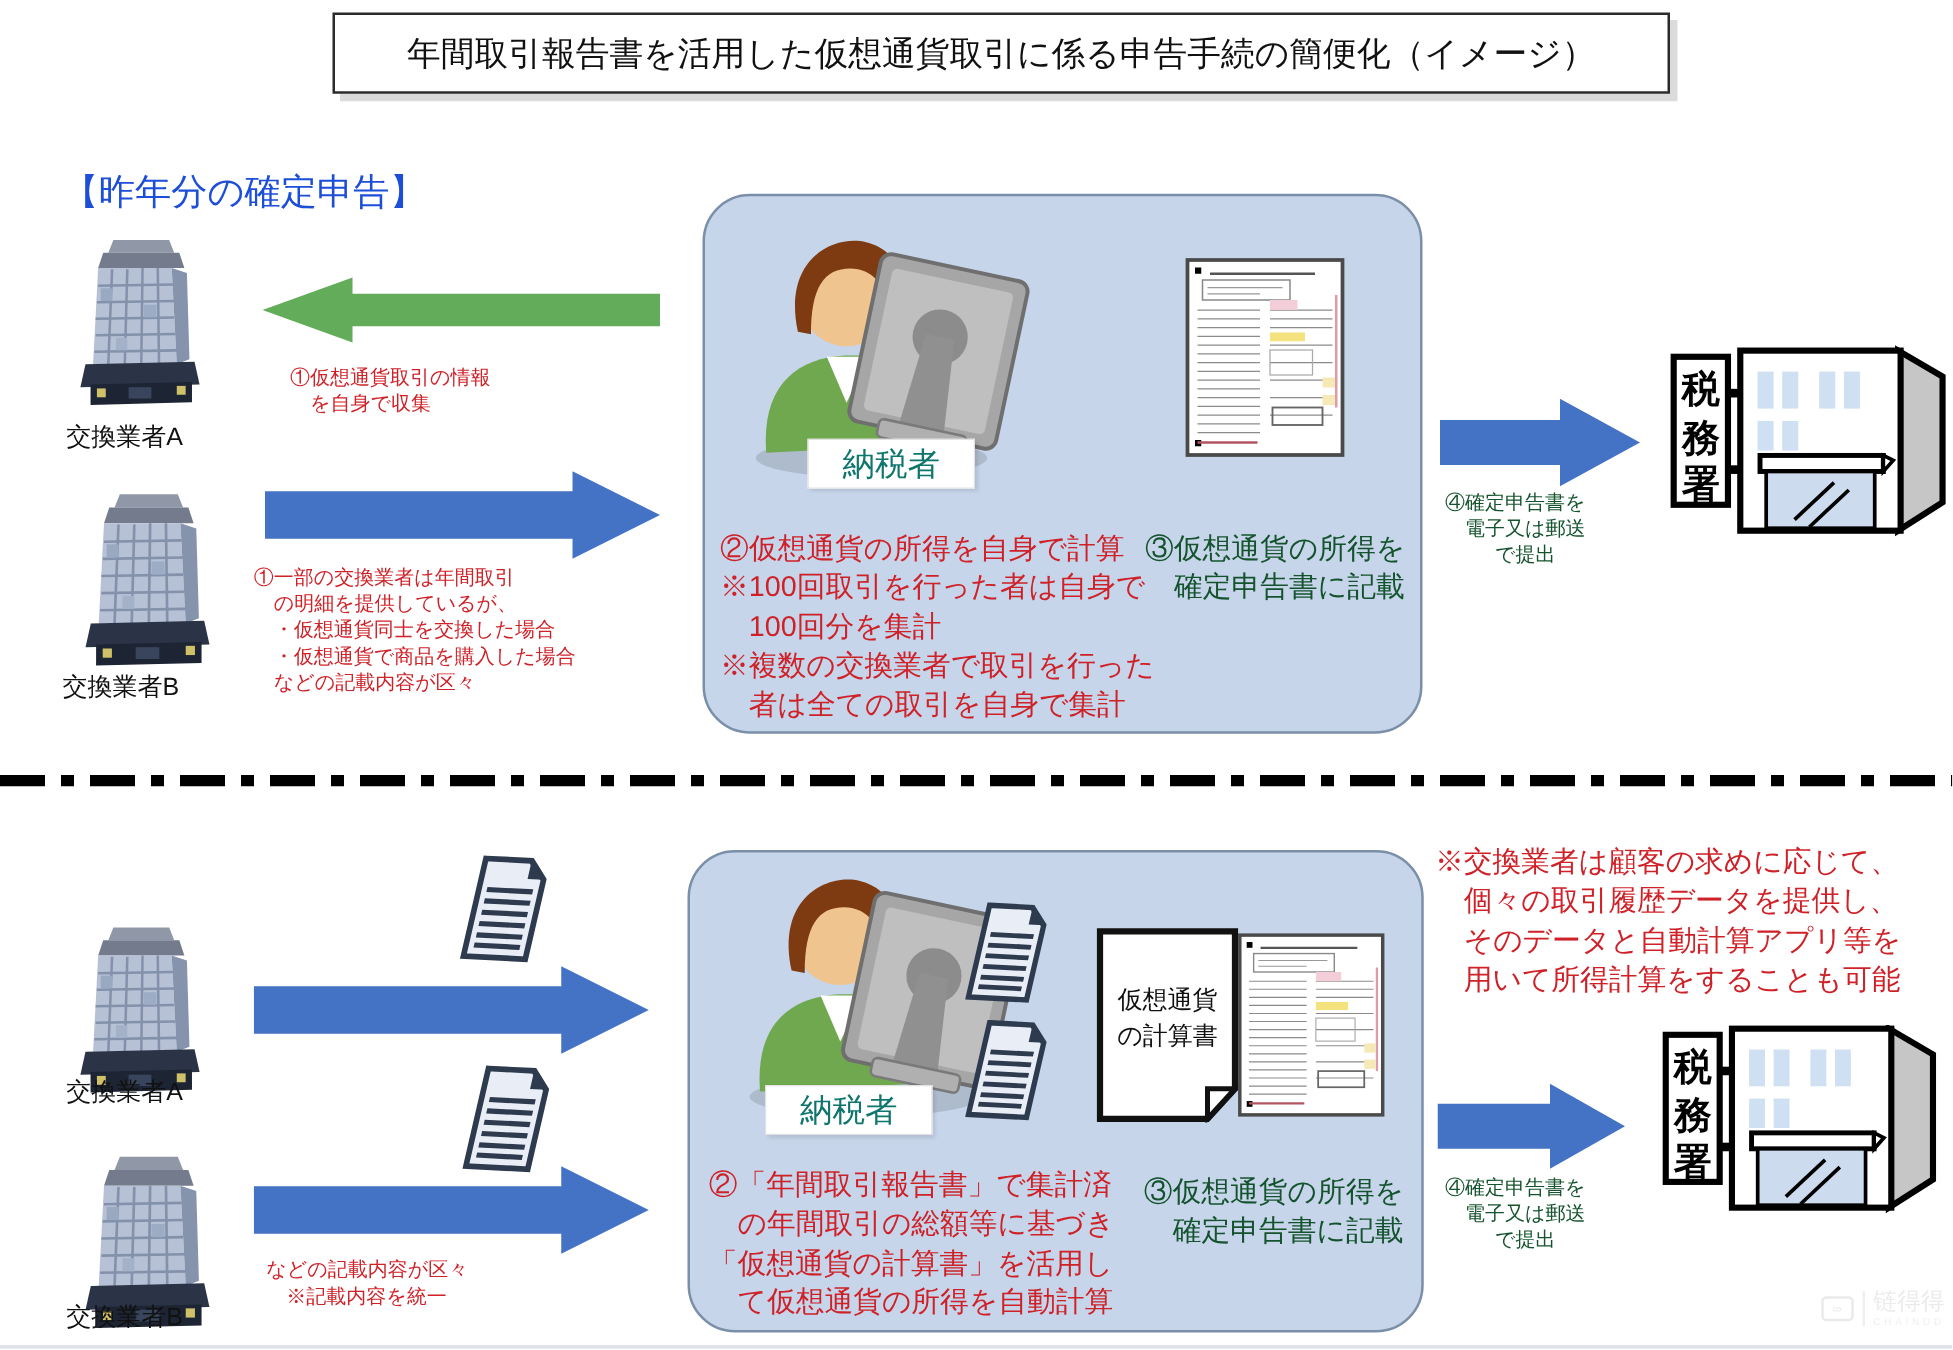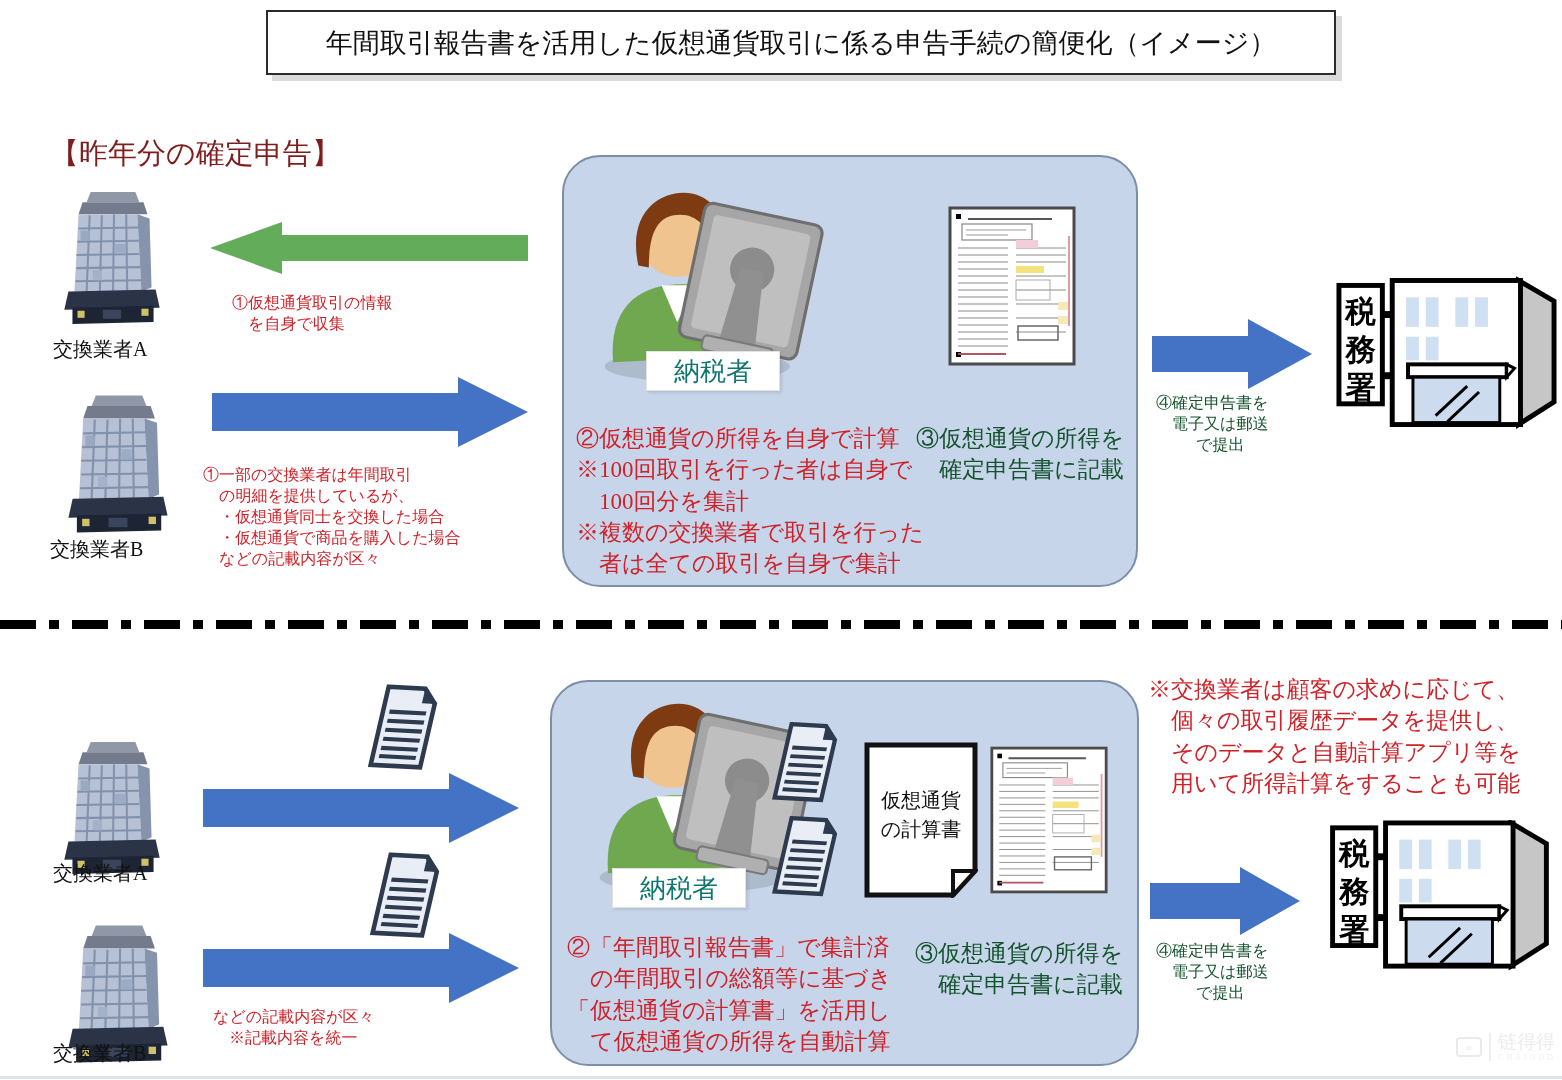--- a/index.html
+++ b/index.html
@@ -1,26 +1,26 @@
 <!DOCTYPE html>
 <html><head>
 <meta charset="utf-8">
 <style>
   html,body{margin:0;padding:0;background:#fff;}
   #stage{
     position:relative;width:1562px;height:1080px;background:#ffffff;overflow:hidden;
-    font-family:Liberation Serif, serif;color:#1a1a1a;
+    font-family:Liberation Sans, sans-serif;color:#1a1a1a;
   }
   .abs{position:absolute;}
   .ml{white-space:pre-line;}
   .t-red{color:#cf2128;}
   .t-black{color:#14532d;text-align:center;}
   .txt24{font-size:16px;line-height:1.32;}
   .txt23{font-size:23px;line-height:1.36;}
-  .heading{font-size:29px;letter-spacing:0px;color:#7f1d1d;}
+  .heading{font-size:29px;letter-spacing:0px;color:#1d4ed8;}
   .bldg-label{font-size:20px;color:#111;}
   #title-box{
     left:266px;top:10px;width:1066px;height:61px;
     background:#fff;border:2px solid #2b2b2b;box-shadow:6px 6px 0 rgba(0,0,0,0.14);
     display:flex;align-items:center;justify-content:center;
     font-size:27px;color:#111;
   }
   .panel{
     background:#c6d5ea;border:2px solid #7b8fa9;border-radius:38px;
   }
@@ -172,21 +172,21 @@
 
   <svg class="abs" style="left:208px;top:220px;" width="320" height="56" viewBox="0 0 320 56" preserveAspectRatio="none">
     <polygon points="320,15 74,15 74,2 2,28 74,54 74,41 320,41" fill="#63ac59"></polygon>
   </svg>
   <div class="abs ml t-red txt24" style="left:232px;top:292px;">①仮想通貨取引の情報
 　を自身で収集</div>
 
   <svg class="abs" style="left:212px;top:374px;" width="318" height="76" viewBox="0 0 318 76" preserveAspectRatio="none">
     <polygon points="0,19 246,19 246,3 316,38 246,73 246,57 0,57" fill="#4472c4"></polygon>
   </svg>
-  <div class="abs ml t-red txt24" style="left:203px;top:464px;">①一部の交換業者は年間取引
+  <div class="abs ml t-red txt24" style="left:203px;top:452px;">①一部の交換業者は年間取引
 　の明細を提供しているが、
 　・仮想通貨同士を交換した場合
 　・仮想通貨で商品を購入した場合
 　などの記載内容が区々</div>
 
   <div class="abs panel" style="left:562px;top:155px;width:572px;height:428px;">
     <svg class="abs" style="left:28px;top:28px;" width="242" height="206">
         <use href="#sym-person-pc"></use>
       </svg>
     <div class="abs taxpayer-label" style="left:82px;top:194px;width:132px;height:38px;">納税者</div>
@@ -274,21 +274,21 @@
     <div class="abs doc-tilt" style="left:222px;top:38px;">
       <svg width="62" height="84">
           <use href="#sym-doc"></use>
         </svg>
     </div>
     <div class="abs doc-tilt" style="left:222px;top:132px;">
       <svg width="62" height="84">
           <use href="#sym-doc"></use>
         </svg>
     </div>
-    <div class="abs" style="left:312px;top:60px;width:114px;height:156px;">
+    <div class="abs" style="left:325px;top:60px;width:114px;height:156px;">
       <svg width="114" height="156" viewBox="0 0 114 156">
         <path d="M3,3 L111,3 L111,129 L89,153 L3,153 Z" fill="#ffffff" stroke="#111" stroke-width="5"></path>
         <path d="M111,129 L89,153 L89,129 Z" fill="#ffffff" stroke="#111" stroke-width="4"></path>
       </svg>
       <div class="calc-doc-text">仮想通貨
 の計算書</div>
     </div>
     <svg class="abs" style="left:438px;top:62px;" width="118" height="152">
         <use href="#sym-form"></use>
       </svg>

